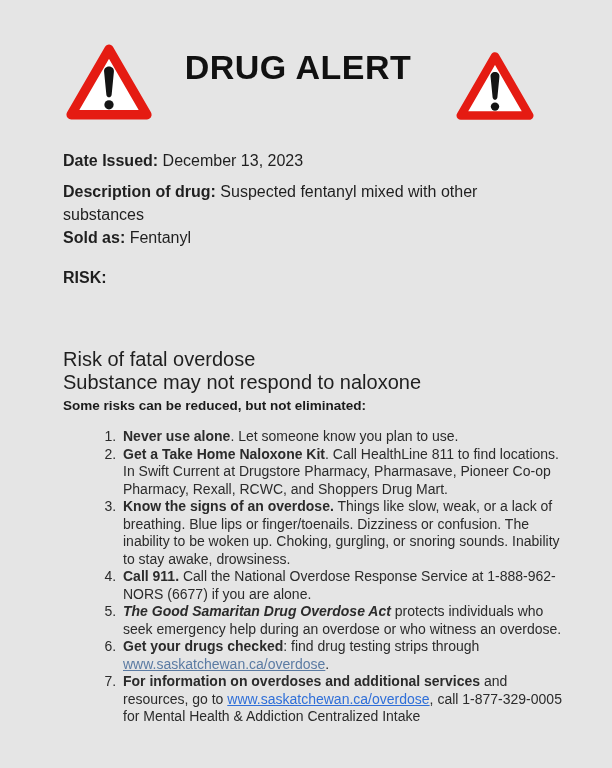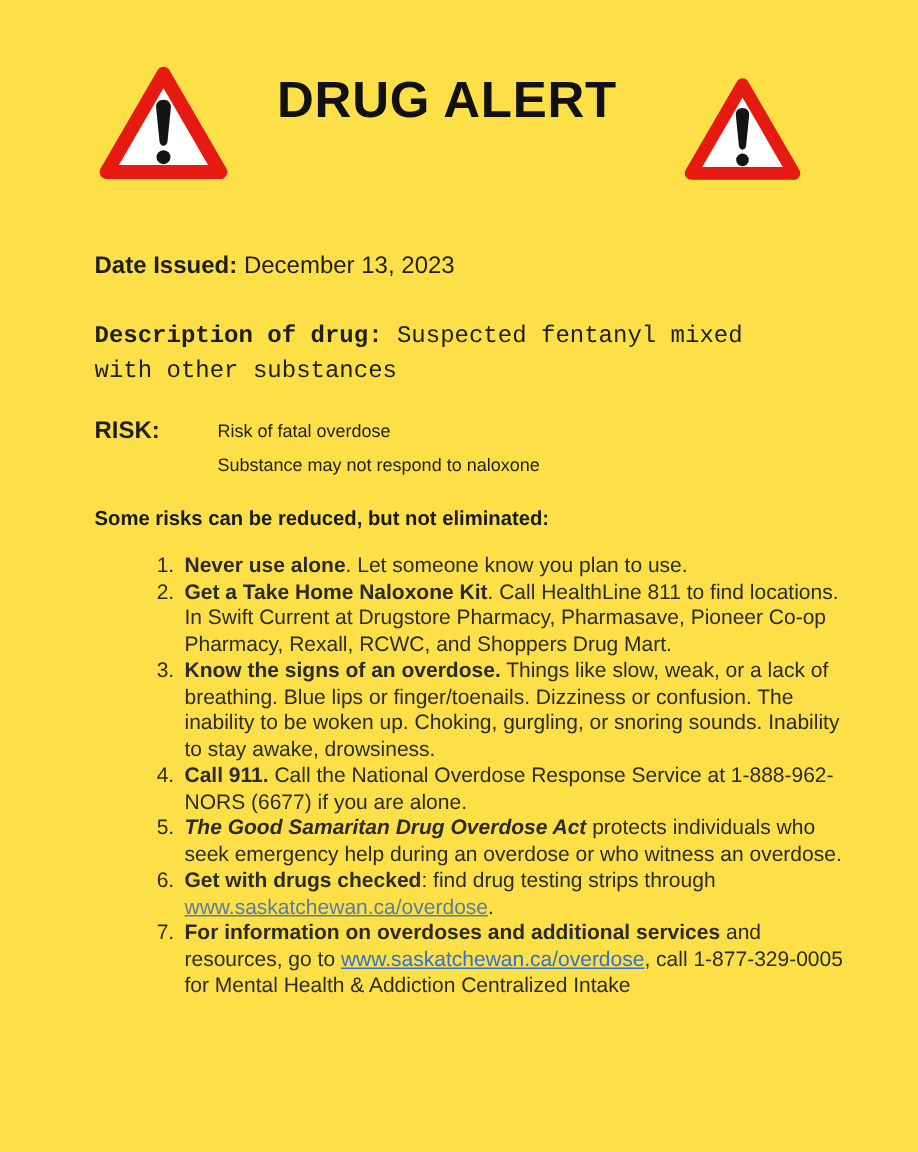--- a/index.html
+++ b/index.html
@@ -1,20 +1,20 @@
 <!DOCTYPE html>
 <html style="--alert-red: #e51b12; --text: #1f1f1f; --link-blue: #2f6fd8; --link-muted: #5b7ba3;"><head>
 <meta charset="utf-8">
 <style>
   html,body{margin:0;padding:0;background:#ffffff;}
   .page{
     position:relative;
     width:612px;
     height:768px;
-    background:#fde047;
+    background:#e5e5e5;
     font-family:"Liberation Sans", sans-serif;
     color:var(--text, #1f1f1f);
     overflow:hidden;
   }
   .title{
     position:absolute;
     top:48px;
     left:-8px;
     width:100%;
     text-align:center;
@@ -23,42 +23,42 @@
     letter-spacing:0.5px;
     color:#111;
   }
   .tri{position:absolute;color:var(--alert-red,#e51b12);}
   .tri.left{left:66px;top:43px;width:86px;height:78px;}
   .tri.right{left:455px;top:51px;width:80px;height:70px;}
   .tri svg{width:100%;height:100%;display:block;}
   .content{
     position:absolute;
     left:63px;
-    top:166px;
+    top:149px;
     width:500px;
   }
   .meta p{
     margin:0;
     width:470px;
     font-size:16px;
     line-height:23px;
   }
   .b{font-weight:bold;}
-  .block-desc{margin-top:24px;font-family:Liberation Mono, monospace;}
-  .risk{margin-top:17px;display:flex;}
+  .block-desc{margin-top:8px;}
+  .risk{margin-top:17px;display:flex;flex-direction:column;}
   .risk-label{
     font-weight:bold;
     width:82px;
     flex:0 0 82px;
     font-size:16px;
     line-height:23px;
   }
-  .risk-lines p{margin:0;font-size:12px;line-height:23px;}
+  .risk-lines p{margin:0;font-size:20px;line-height:23px;}
   .section-heading{
-    margin:15px 0 0 0;
+    margin:3px 0 0 0;
     font-weight:bold;
     font-size:13.5px;
     line-height:18px;
     color:#1a1a1a;
   }
   ol.risk-list{
     margin:13px 14px 0 0;
     padding:0 0 0 57px;
     width:443px;
     font-size:14px;
@@ -95,36 +95,37 @@
   </div>
 
   <div class="content">
 
     <div class="meta">
       <p><span class="b">Date Issued:</span><span> December 13, 2023</span></p>
     </div>
 
     <div class="meta block-desc">
       <p><span class="b">Description of drug:</span><span> Suspected fentanyl mixed with other substances</span></p>
+      <p><span class="b">Sold as:</span><span> Fentanyl</span></p>
     </div>
 
     <div class="risk">
       <div class="risk-label">RISK:</div>
       <div class="risk-lines">
         <p>Risk of fatal overdose</p>
         <p>Substance may not respond to naloxone</p>
       </div>
     </div>
 
     <p class="section-heading">Some risks can be reduced, but not eliminated:</p>
 
     <ol class="risk-list">
       <li><span class="b">Never use alone</span><span>. Let someone know you plan to use.</span></li>
       <li><span class="b">Get a Take Home Naloxone Kit</span><span>. Call HealthLine 811 to find locations. In Swift Current at Drugstore Pharmacy, Pharmasave, Pioneer Co-op Pharmacy, Rexall, RCWC, and Shoppers Drug Mart.</span></li>
       <li><span class="b">Know the signs of an overdose.</span><span> Things like slow, weak, or a lack of breathing. Blue lips or finger/toenails. Dizziness or confusion. The inability to be woken up. Choking, gurgling, or snoring sounds. Inability to stay awake, drowsiness.</span></li>
       <li><span class="b">Call 911.</span><span> Call the National Overdose Response Service at 1-888-962-NORS (6677) if you are alone.</span></li>
       <li><span class="bi">The Good Samaritan Drug Overdose Act</span><span> protects individuals who seek emergency help during an overdose or who witness an overdose.</span></li>
-      <li><span class="b">Get with drugs checked</span><span>: find drug testing strips through </span><a class="link link-muted">www.saskatchewan.ca/overdose</a><span>.</span></li>
+      <li><span class="b">Get your drugs checked</span><span>: find drug testing strips through </span><a class="link link-muted">www.saskatchewan.ca/overdose</a><span>.</span></li>
       <li><span class="b">For information on overdoses and additional services</span><span> and resources, go to </span><a class="link link-blue">www.saskatchewan.ca/overdose</a><span>, call 1-877-329-0005 for Mental Health &amp; Addiction Centralized Intake</span></li>
     </ol>
 
   </div>
 </div>
 
 </body></html>

